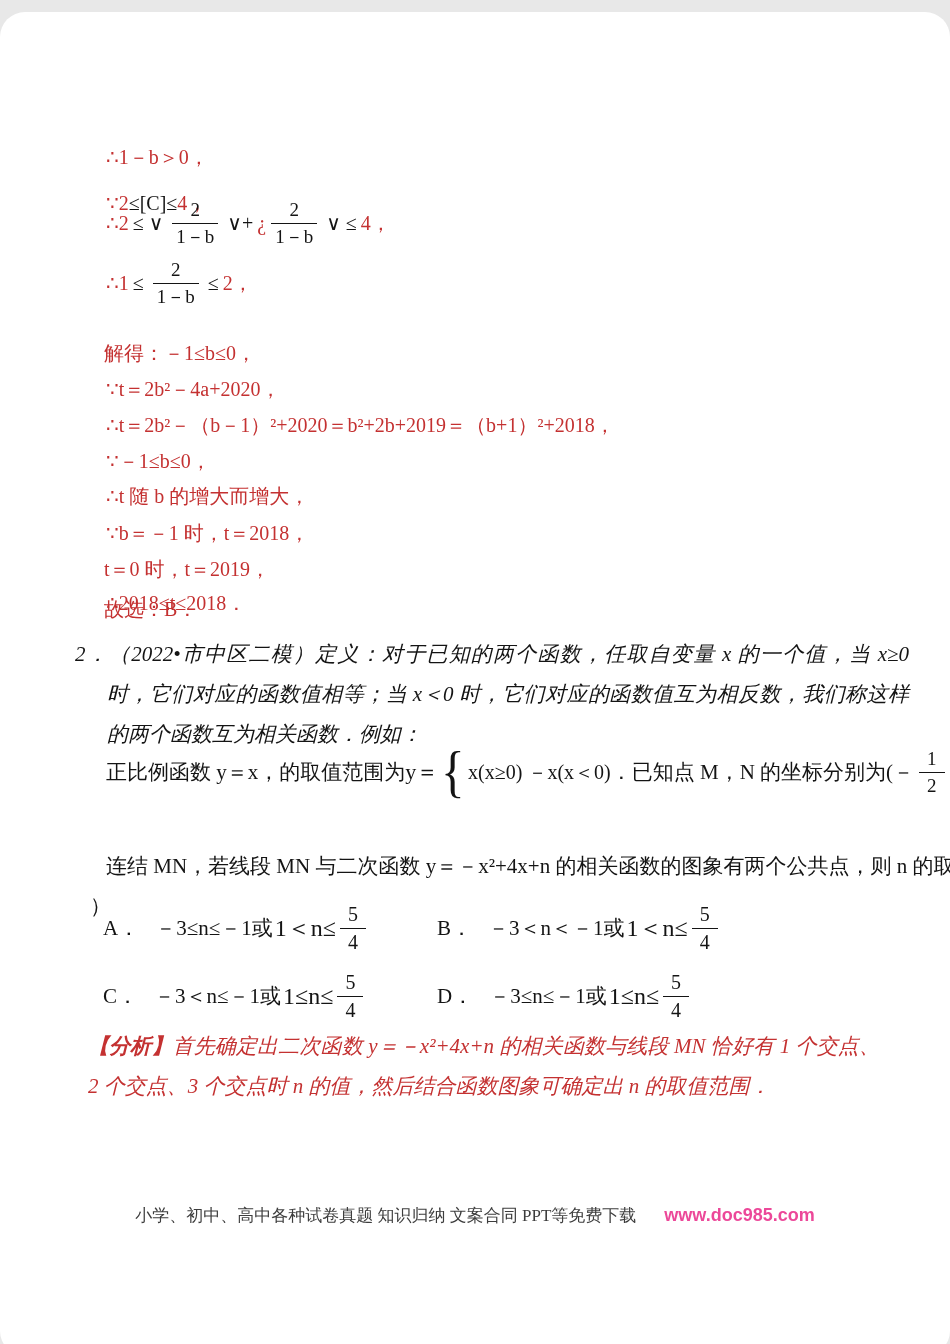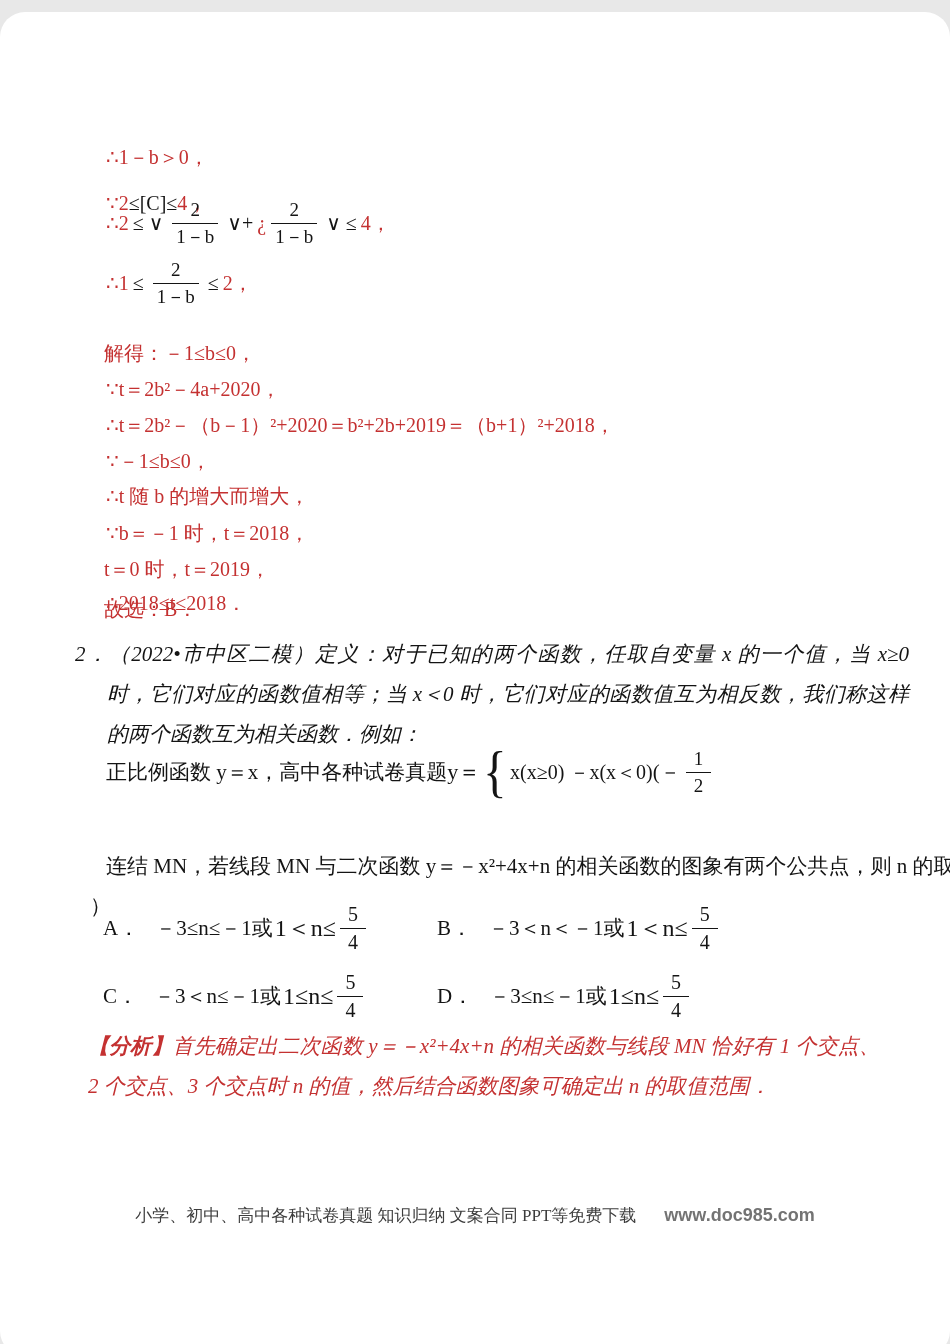--- a/index.html
+++ b/index.html
@@ -36,21 +36,21 @@
   .opt { position:absolute; display:flex; align-items:center; font-size:21px; white-space:nowrap; }
   .opt .optlabel { margin-right:16px; }
   .opt .mathseg  { font-size:24px; margin-left:2px; }
   .opt .frac     { font-size:20px; margin:0 2px 0 4px; }
 
   .tag { font-weight:700; }
 
   .footer { position:absolute; top:1192px; left:0; width:100%; text-align:center;
             font-size:17px; color:#3d3d3d; white-space:nowrap; }
   .footer .url { font-family:"Liberation Sans","DejaVu Sans",sans-serif; font-weight:700;
-                 font-size:18px; color:#737373; margin-left:28px; }
+                 font-size:18px; color:#ec4899; margin-left:28px; }
 </style>
 </head>
 <body>
 
 <div class="page">
 
   <p class="line red" style="top:112px; left:106px;">∴1－b＞0，</p>
 
   <p class="line" style="top:158px; left:106px;"><span class="red">∵2</span><span class="blk">≤[C]≤</span><span class="red">4，</span></p>
 
@@ -90,27 +90,28 @@
   <p class="line red" style="top:488px; left:106px;">∵b＝－1 时，t＝2018，</p>
   <p class="line red" style="top:524px; left:104px;">t＝0 时，t＝2019，</p>
   <p class="line red" style="top:558px; left:106px;">∴2018≤t≤2018．</p>
   <p class="line red" style="top:564px; left:104px;">故选：B．</p>
 
   <div class="para hang" style="top:622px; left:75px; width:802px;">
     <span>2．</span><span>（2022•市中区二模）定义：对于已知的两个函数，任取自变量 x 的一个值，当 x≥0 时，它们对应的函数值相等；当 x＜0 时，它们对应的函数值互为相反数，我们称这样的两个函数互为相关函数．例如：</span>
   </div>
 
   <div class="mathrow" style="top:728px; left:106px; height:64px; font-size:21px;">
-    <span>正比例函数 y＝x，高中各种试卷真题</span>
+    <span>正比例函数 y＝x，的取值范围为</span>
     <span style="font-size:22px;">y＝</span>
     <span class="brace">{</span>
     <span class="cases">
       <span>x(x≥0)</span>
       <span>－x(x＜0)</span>
     </span>
+    <span>．已知点 M，N 的坐标分别为</span>
     <span>(－</span>
     <span class="frac">
         <span class="num">1</span>
         <span class="den">2</span>
       </span>
 
   </div>
 
   <p class="line" style="top:820px; left:106px; font-size:21px;">连结 MN，若线段 MN 与二次函数 y＝－x²+4x+n 的相关函数的图象有两个公共点，则 n 的取值范围为（</p>
   <p class="line" style="top:860px; left:90px; font-size:21px;">）</p>

